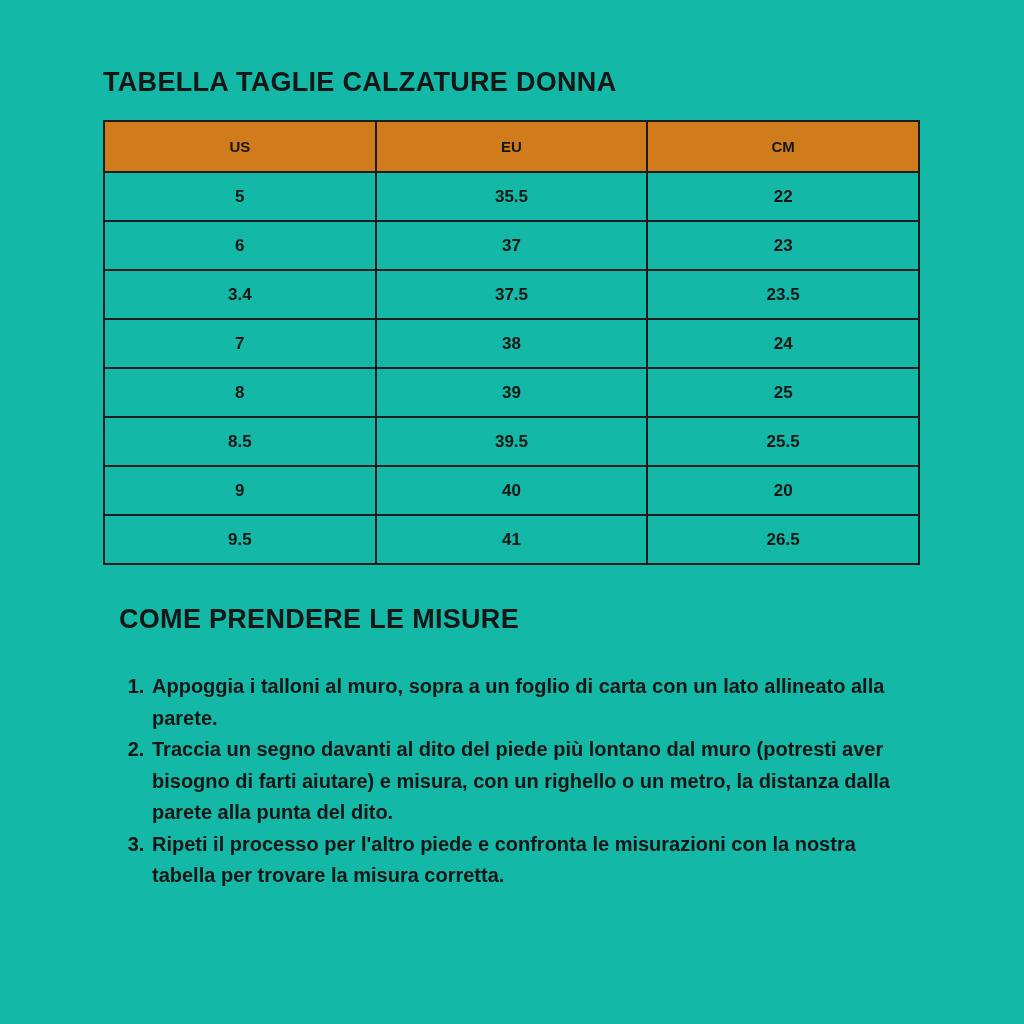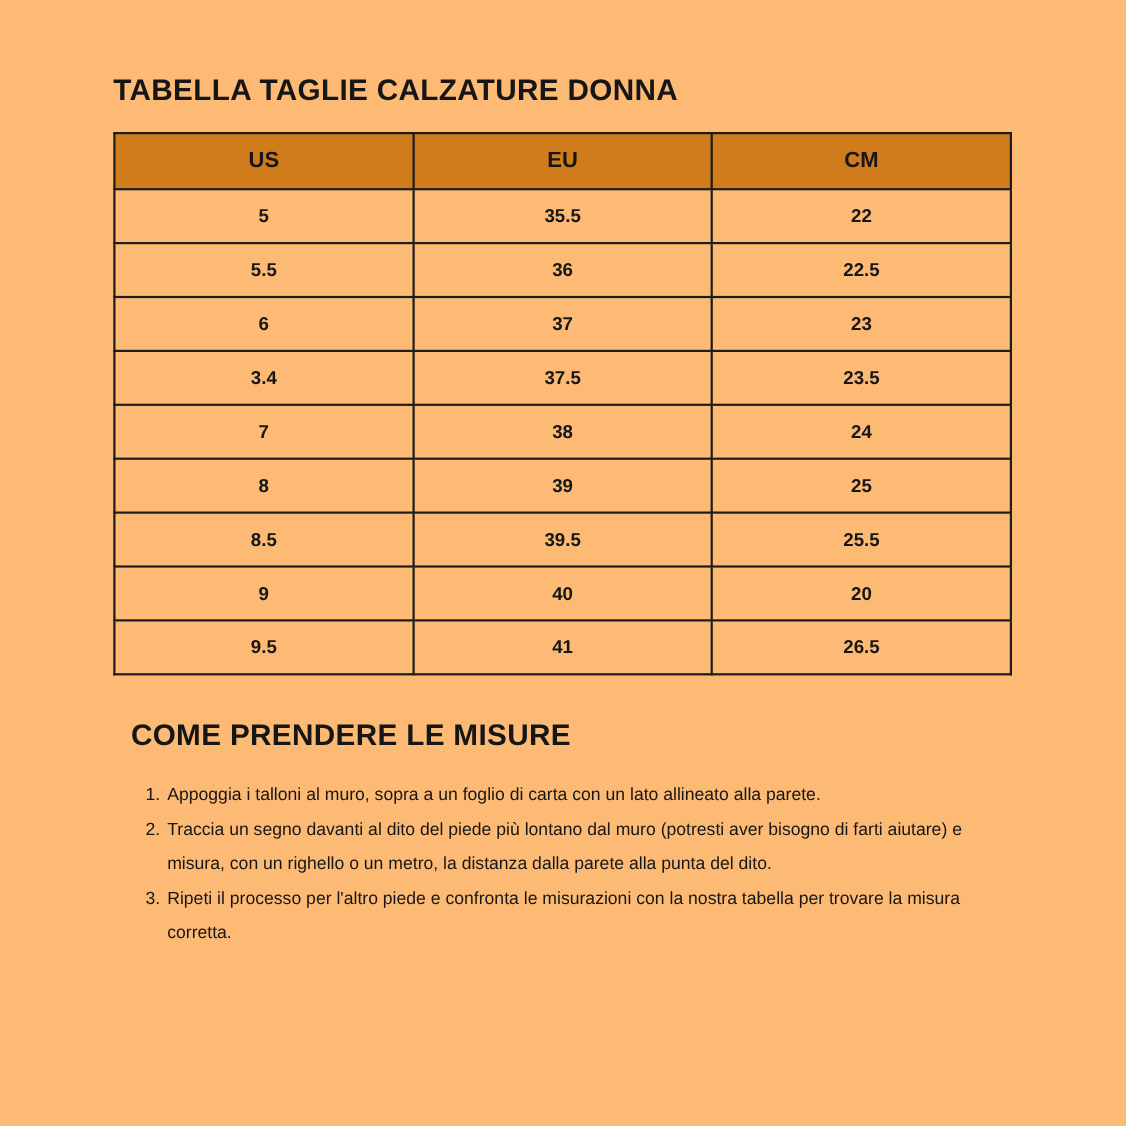--- a/index.html
+++ b/index.html
@@ -11,21 +11,21 @@
     width: 1024px;
     height: 1024px;
     font-family: "Liberation Sans", sans-serif;
     color: #161616;
     overflow: hidden;
   }
   .page {
     position: relative;
     width: 1024px;
     height: 1024px;
-    background: #fdba74;
+    background: #14b8a6;
   }
   .content {
     position: absolute;
     left: 103px;
     top: 0;
     width: 817px;
   }
   h1.section-title, h2.section-title {
     font-size: 27px;
     font-weight: bold;
@@ -45,33 +45,34 @@
   table.size-table th,
   table.size-table td {
     border: 2px solid #1c1c1c;
     text-align: center;
     vertical-align: middle;
     font-weight: bold;
     color: #161616;
   }
   table.size-table th {
     height: 47px;
-    font-size: 20px;
+    font-size: 15px;
   }
   table.size-table td {
     height: 45px;
     font-size: 17px;
   }
 
   ol.steps {
-    margin: 23px 0 0 0;
+    margin: 36px 0 0 0;
     padding-left: 47px;
-    font-size: 16px;
+    font-size: 20px;
     line-height: 31.5px;
     color: #161616;
+    font-weight: bold;
   }
   ol.steps li {
     padding-left: 2px;
   }
 </style>
 </head>
 <body>
 
 <div class="page">
   <div class="content">
@@ -84,25 +85,20 @@
             <th>US</th>
             <th>EU</th>
             <th>CM</th>
           </tr>
       </thead>
       <tbody>
           <tr>
             <td>5</td>
             <td>35.5</td>
             <td>22</td>
-          </tr>
-          <tr>
-            <td>5.5</td>
-            <td>36</td>
-            <td>22.5</td>
           </tr>
           <tr>
             <td>6</td>
             <td>37</td>
             <td>23</td>
           </tr>
           <tr>
             <td>3.4</td>
             <td>37.5</td>
             <td>23.5</td>

